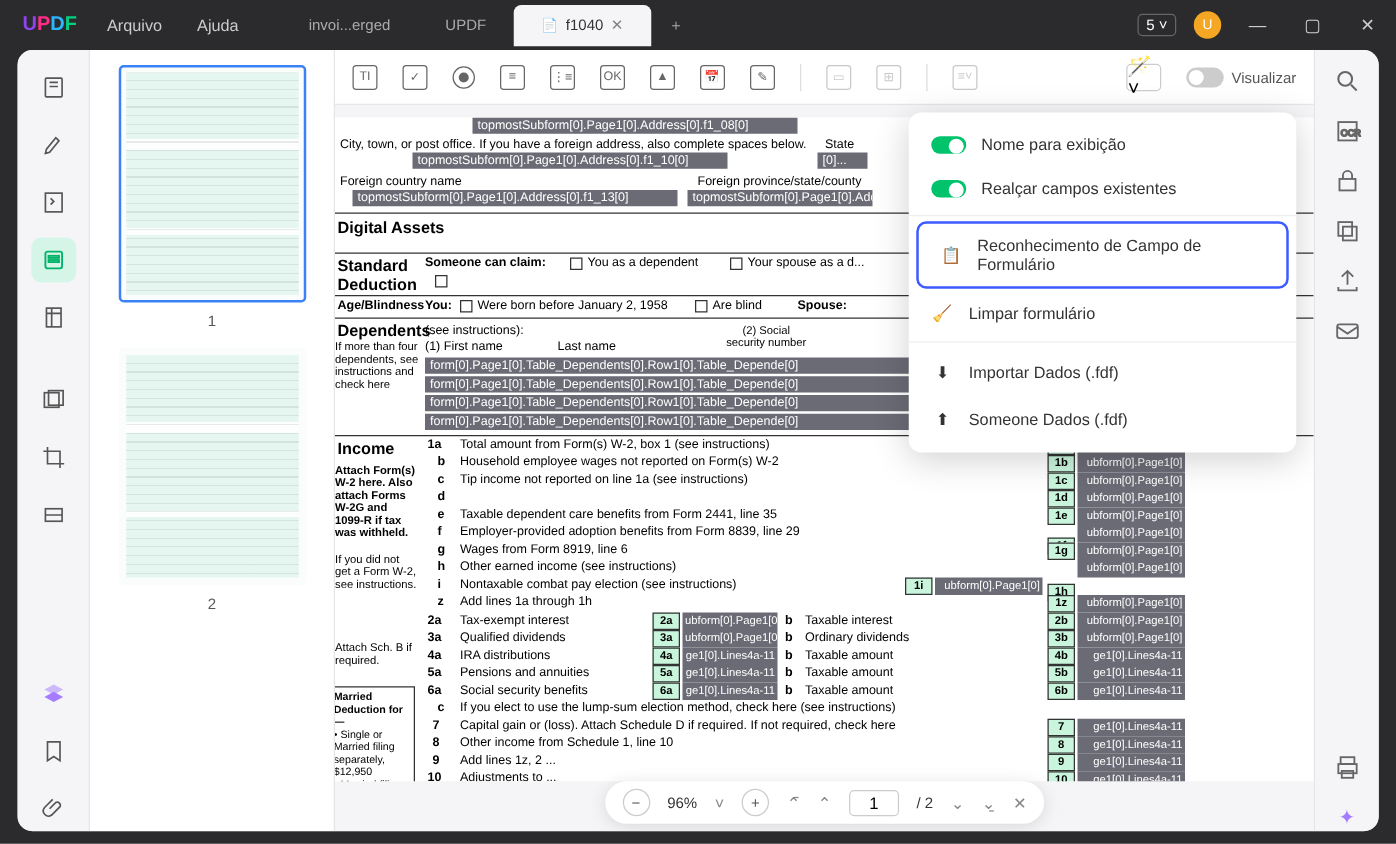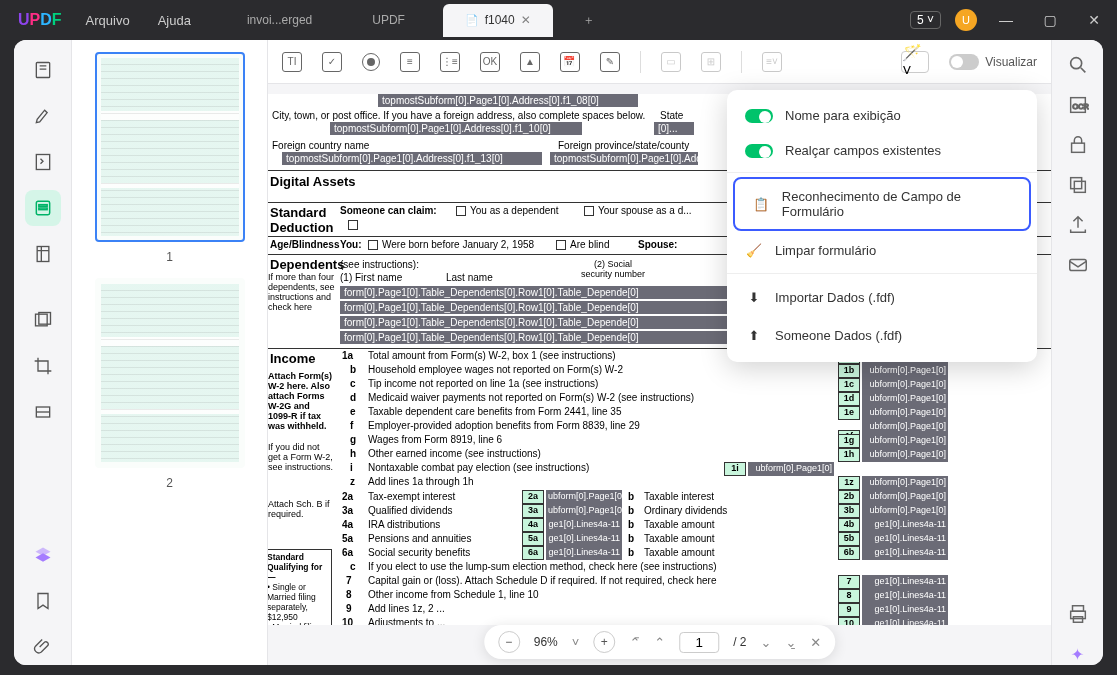--- a/index.html
+++ b/index.html
@@ -2,21 +2,21 @@
 <html><head>
 <meta charset="utf-8">
 <style>
 * { margin: 0; padding: 0; box-sizing: border-box; font-family: -apple-system, BlinkMacSystemFont, "Segoe UI", sans-serif; }
 body { width: 1117px; height: 675px; background: #2b2b2e; overflow: hidden; position: relative; }
 
 .titlebar { height: 40px; background: #2b2b2e; display: flex; align-items: center; padding: 0 8px; color: #ddd; }
 .logo { font-weight: 700; font-size: 16px; padding: 0 10px; }
 .logo .u { color: #8e44ec; } .logo .p { color: #ff2d86; } .logo .d { color: #2db5ff; } .logo .f { color: #00d07e; }
 .menu-item { padding: 0 14px; font-size: 13px; color: #ccc; cursor: pointer; }
-.tab-strip { display: flex; margin-left: 20px; gap: 16px; }
+.tab-strip { display: flex; margin-left: 20px; gap: 0; }
 .tab { padding: 8px 22px; font-size: 12px; color: #aaa; cursor: pointer; border-radius: 6px 6px 0 0; display: flex; align-items: center; gap: 6px;}
 .tab.active { background: #f5f5f7; color: #333; }
 .tab-close { font-size: 12px; opacity: .6; }
 .win-right { margin-left: auto; display: flex; align-items: center; gap: 14px; }
 .badge-num { color: #fff; font-size: 12px; border: 1px solid #666; border-radius: 4px; padding: 1px 6px; }
 .avatar { width: 22px; height: 22px; border-radius: 50%; background: #f5a623; font-size: 11px; display:flex;align-items:center;justify-content:center;color:#fff;}
 .win-btn { width: 30px; text-align: center; color: #ccc; font-size: 14px; cursor: pointer; }
 
 .app-body { position: absolute; top: 40px; left: 14px; right: 14px; bottom: 10px; background: #f5f5f7; border-radius: 12px; display: flex; overflow: hidden; }
 
@@ -249,37 +249,36 @@
       <div class="txt" style="top:178px;left:0px;width:68px;white-space:normal;font-size:9px">If more than four dependents, see instructions and check here</div>
       <div class="form-label" style="top:192px;left:72px;width:420px">form[0].Page1[0].Table_Dependents[0].Row1[0].Table_Depende[0]</div>
       <div class="form-label" style="top:207px;left:72px;width:420px">form[0].Page1[0].Table_Dependents[0].Row1[0].Table_Depende[0]</div>
       <div class="form-label" style="top:222px;left:72px;width:420px">form[0].Page1[0].Table_Dependents[0].Row1[0].Table_Depende[0]</div>
       <div class="form-label" style="top:237px;left:72px;width:420px">form[0].Page1[0].Table_Dependents[0].Row1[0].Table_Depende[0]</div>
 
       <div class="row-line" style="top:254px"></div>
       <div class="sect" style="top:257px;left:2px">Income</div>
       <div class="txt" style="top:277px;left:0;width:66px;white-space:normal;font-size:9px;font-weight:700">Attach Form(s) W-2 here. Also attach Forms W-2G and 1099-R if tax was withheld.</div>
       <div class="txt" style="top:348px;left:0;width:66px;white-space:normal;font-size:9px">If you did not get a Form W-2, see instructions.</div>
-      <div class="txt" style="top:405px;left:0;width:66px;white-space:normal;font-size:9px">Attach Sch. B if required.</div>
+      <div class="txt" style="top:419px;left:0;width:66px;white-space:normal;font-size:9px">Attach Sch. B if required.</div>
 
       <div style="position:absolute;top:455px;left:-4px;width:68px;border:1px solid #333;padding:2px;font-size:8.5px;background:#fff">
-        <div style="font-weight:700">Standard Qualifying for—</div>
+        <div style="font-weight:700">Married Deduction for—</div>
         <div>• <span>Single or Married filing separately, $12,950</span></div>
         <div>• <span>Married filing jointly or Qualifying surviving spouse, $25,900</span></div>
 
       </div>
 
       <div class="txt" style="top:256px;left:74px;font-weight:700">1a</div>
         <div class="txt" style="top:256px;left:100px">Total amount from Form(s) W-2, box 1 (see instructions)</div>
       <div class="txt" style="top:270px;left:82px;font-weight:700">b</div>
         <div class="txt" style="top:270px;left:100px">Household employee wages not reported on Form(s) W-2</div>
       <div class="txt" style="top:284px;left:82px;font-weight:700">c</div>
         <div class="txt" style="top:284px;left:100px">Tip income not reported on line 1a (see instructions)</div>
       <div class="txt" style="top:298px;left:82px;font-weight:700">d</div>
-        <div class="txt" style="top:298px;left:100px">Medicaid waiver payments not reported on Form(s) W-2 (see instructions)</div>
       <div class="txt" style="top:312px;left:82px;font-weight:700">e</div>
         <div class="txt" style="top:312px;left:100px">Taxable dependent care benefits from Form 2441, line 35</div>
       <div class="txt" style="top:326px;left:82px;font-weight:700">f</div>
         <div class="txt" style="top:326px;left:100px">Employer-provided adoption benefits from Form 8839, line 29</div>
       <div class="txt" style="top:340px;left:82px;font-weight:700">g</div>
         <div class="txt" style="top:340px;left:100px">Wages from Form 8919, line 6</div>
       <div class="txt" style="top:354px;left:82px;font-weight:700">h</div>
         <div class="txt" style="top:354px;left:100px">Other earned income (see instructions)</div>
       <div class="txt" style="top:368px;left:82px;font-weight:700">i</div>
         <div class="txt" style="top:368px;left:100px">Nontaxable combat pay election (see instructions)</div>
@@ -323,21 +322,21 @@
       <div class="num-cell" style="top:284px;left:570px">1c</div>
         <div class="val-cell" style="top:284px;left:594px;width:86px">ubform[0].Page1[0]</div>
       <div class="num-cell" style="top:298px;left:570px">1d</div>
         <div class="val-cell" style="top:298px;left:594px;width:86px">ubform[0].Page1[0]</div>
       <div class="num-cell" style="top:312px;left:570px">1e</div>
         <div class="val-cell" style="top:312px;left:594px;width:86px">ubform[0].Page1[0]</div>
       <div class="num-cell" style="top:336px;left:570px">1f</div>
         <div class="val-cell" style="top:326px;left:594px;width:86px">ubform[0].Page1[0]</div>
       <div class="num-cell" style="top:340px;left:570px">1g</div>
         <div class="val-cell" style="top:340px;left:594px;width:86px">ubform[0].Page1[0]</div>
-      <div class="num-cell" style="top:354px;left:570px">1h</div>
+      <div class="num-cell" style="top:373px;left:570px">1h</div>
         <div class="val-cell" style="top:354px;left:594px;width:86px">ubform[0].Page1[0]</div>
       <div class="num-cell" style="top:368px;left:456px">1i</div>
         <div class="val-cell" style="top:368px;left:480px;width:86px">ubform[0].Page1[0]</div>
       <div class="num-cell" style="top:382px;left:570px">1z</div>
         <div class="val-cell" style="top:382px;left:594px;width:86px">ubform[0].Page1[0]</div>
       <div class="num-cell" style="top:396px;left:254px">2a</div>
         <div class="val-cell" style="top:396px;left:278px;width:76px">ubform[0].Page1[0]</div>
       <div class="num-cell" style="top:396px;left:570px">2b</div>
         <div class="val-cell" style="top:396px;left:594px;width:86px">ubform[0].Page1[0]</div>
       <div class="num-cell" style="top:410px;left:254px">3a</div>

